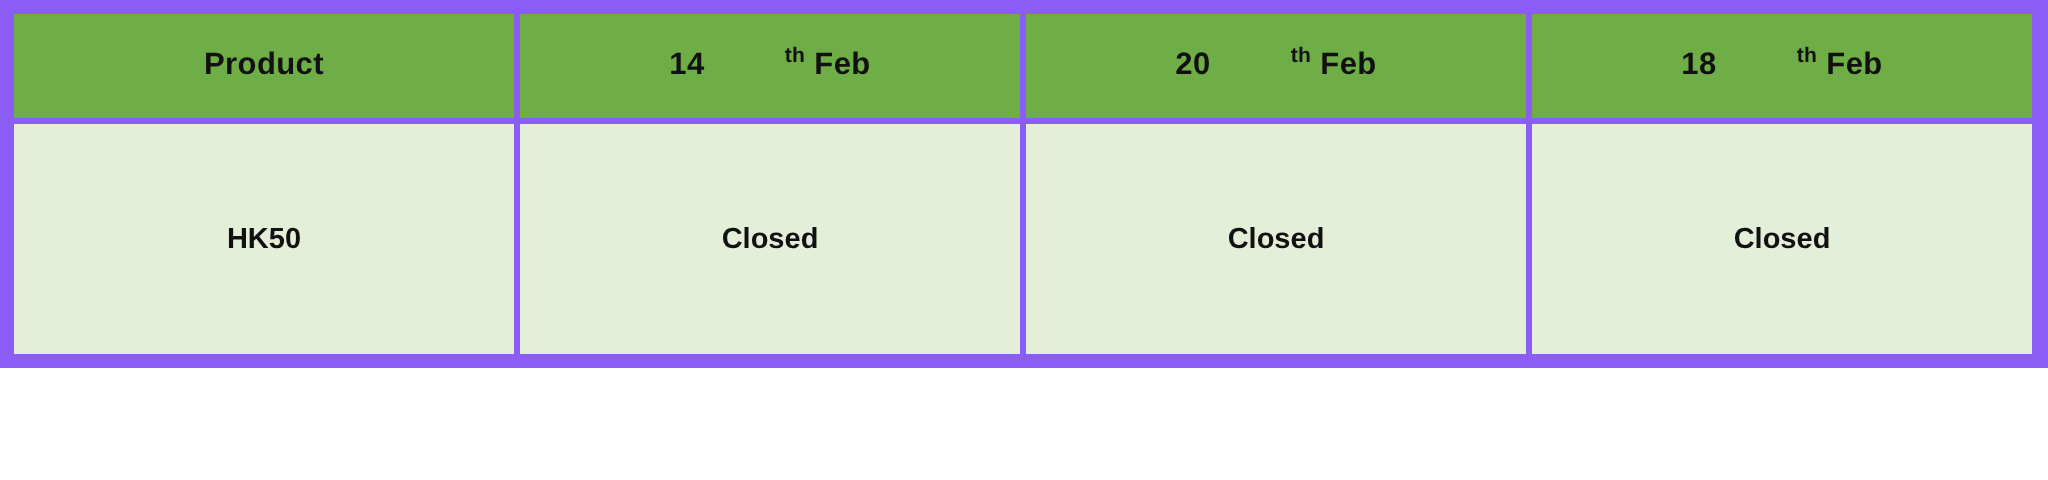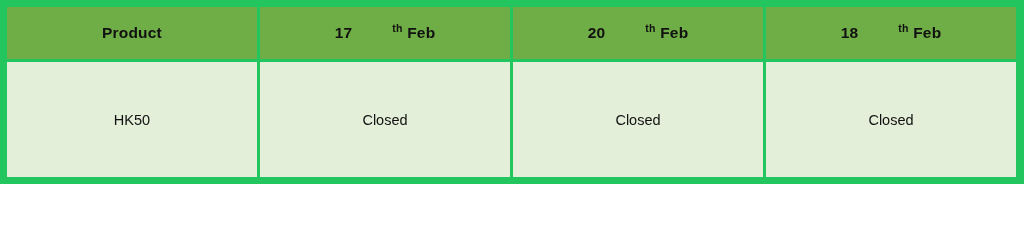--- a/index.html
+++ b/index.html
@@ -13,21 +13,21 @@
     background: #ffffff;
     font-family: "Liberation Sans", "DejaVu Sans", sans-serif;
     overflow: hidden;
   }
 
   .table-wrap {
     width: 1024px;
     height: 184px;
     box-sizing: border-box;
     padding: 4px 5px 4px 4px;
-    background: #22c55e;
+    background: #8b5cf6;
   }
 
   table.schedule {
     width: 100%;
     height: 100%;
     border-collapse: separate;
     border-spacing: 3px 3px;
     table-layout: fixed;
   }
 
@@ -46,21 +46,21 @@
     height: 52px;
     font-size: 15.5px;
     font-weight: bold;
     letter-spacing: 0.2px;
   }
 
   table.schedule tbody td {
     background: #E3EFD9;
     height: 46px;
     font-size: 14.5px;
-    font-weight: normal;
+    font-weight: bold;
   }
 
   .ord {
     font-size: 0.68em;
     vertical-align: super;
     line-height: 0;
     font-weight: bold;
     margin-left: 40px;
   }
 
@@ -70,21 +70,21 @@
 <body>
 
 <div class="table-wrap">
   <table class="schedule">
     <thead>
       <tr>
         <th>
           <span class="hdr-label">Product</span>
         </th>
         <th>
-          <span class="hdr-label"><span>17</span><span class="ord">th</span><span> Feb</span></span>
+          <span class="hdr-label"><span>14</span><span class="ord">th</span><span> Feb</span></span>
         </th>
         <th>
           <span class="hdr-label"><span>20</span><span class="ord">th</span><span> Feb</span></span>
         </th>
         <th>
           <span class="hdr-label"><span>18</span><span class="ord">th</span><span> Feb</span></span>
         </th>
       </tr>
     </thead>
     <tbody>

